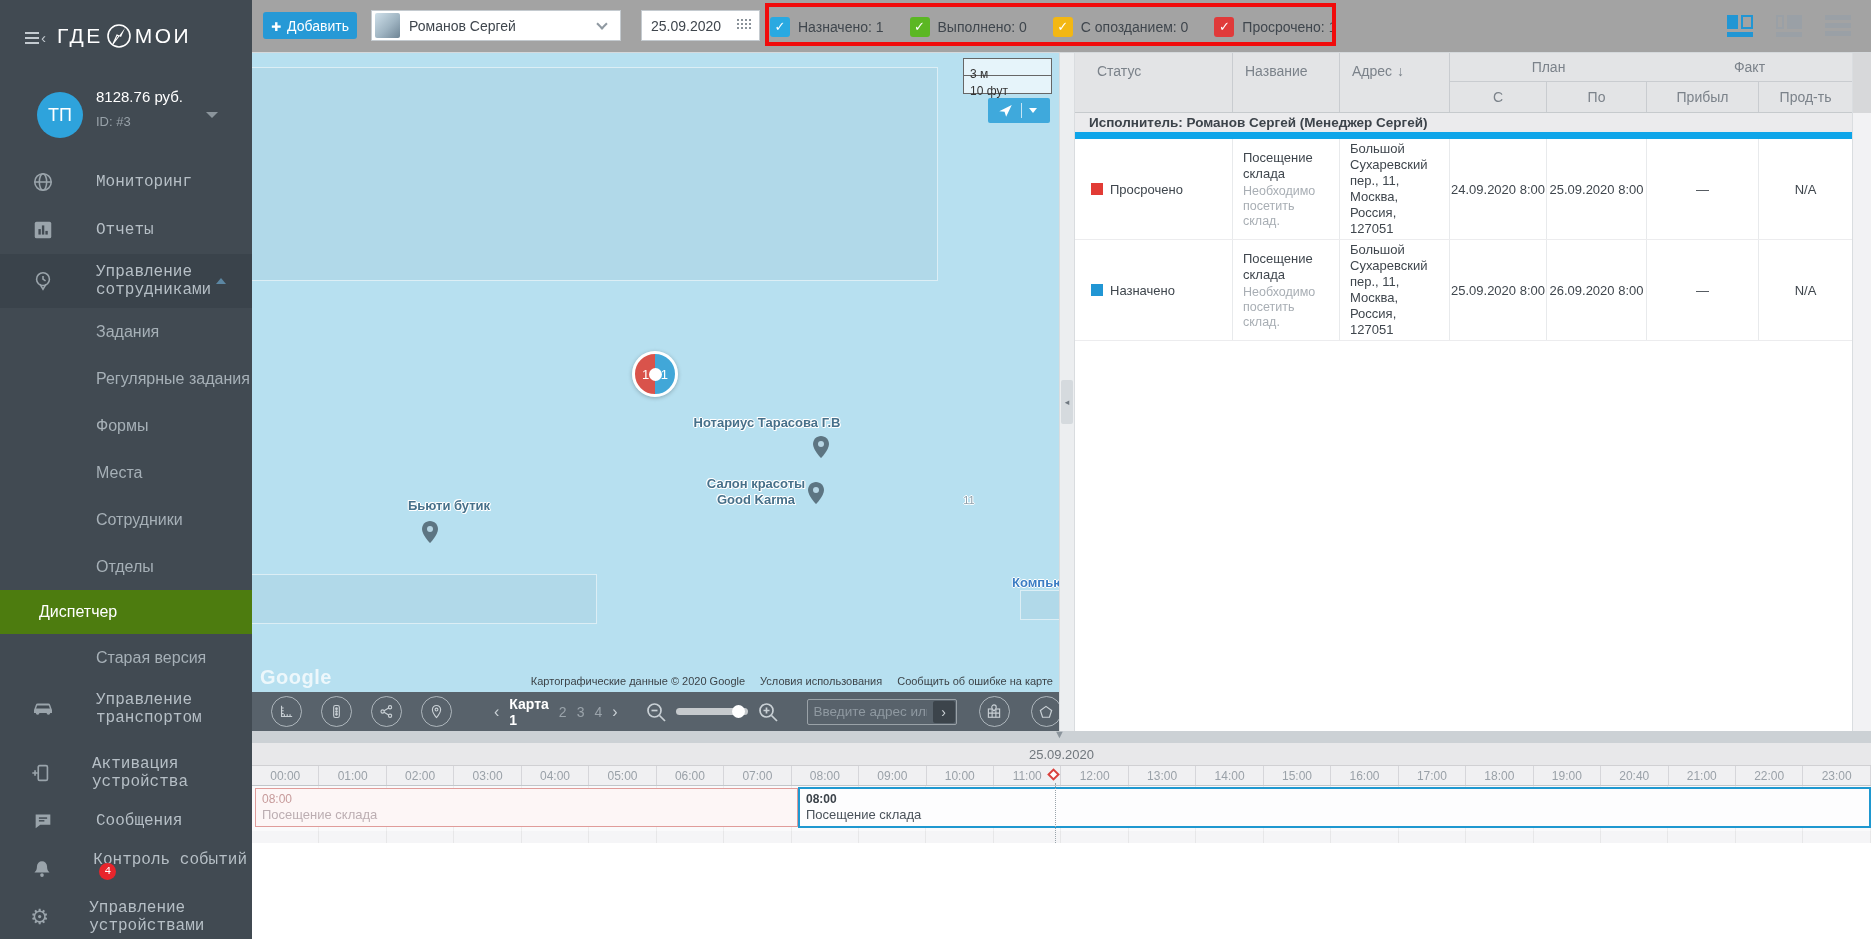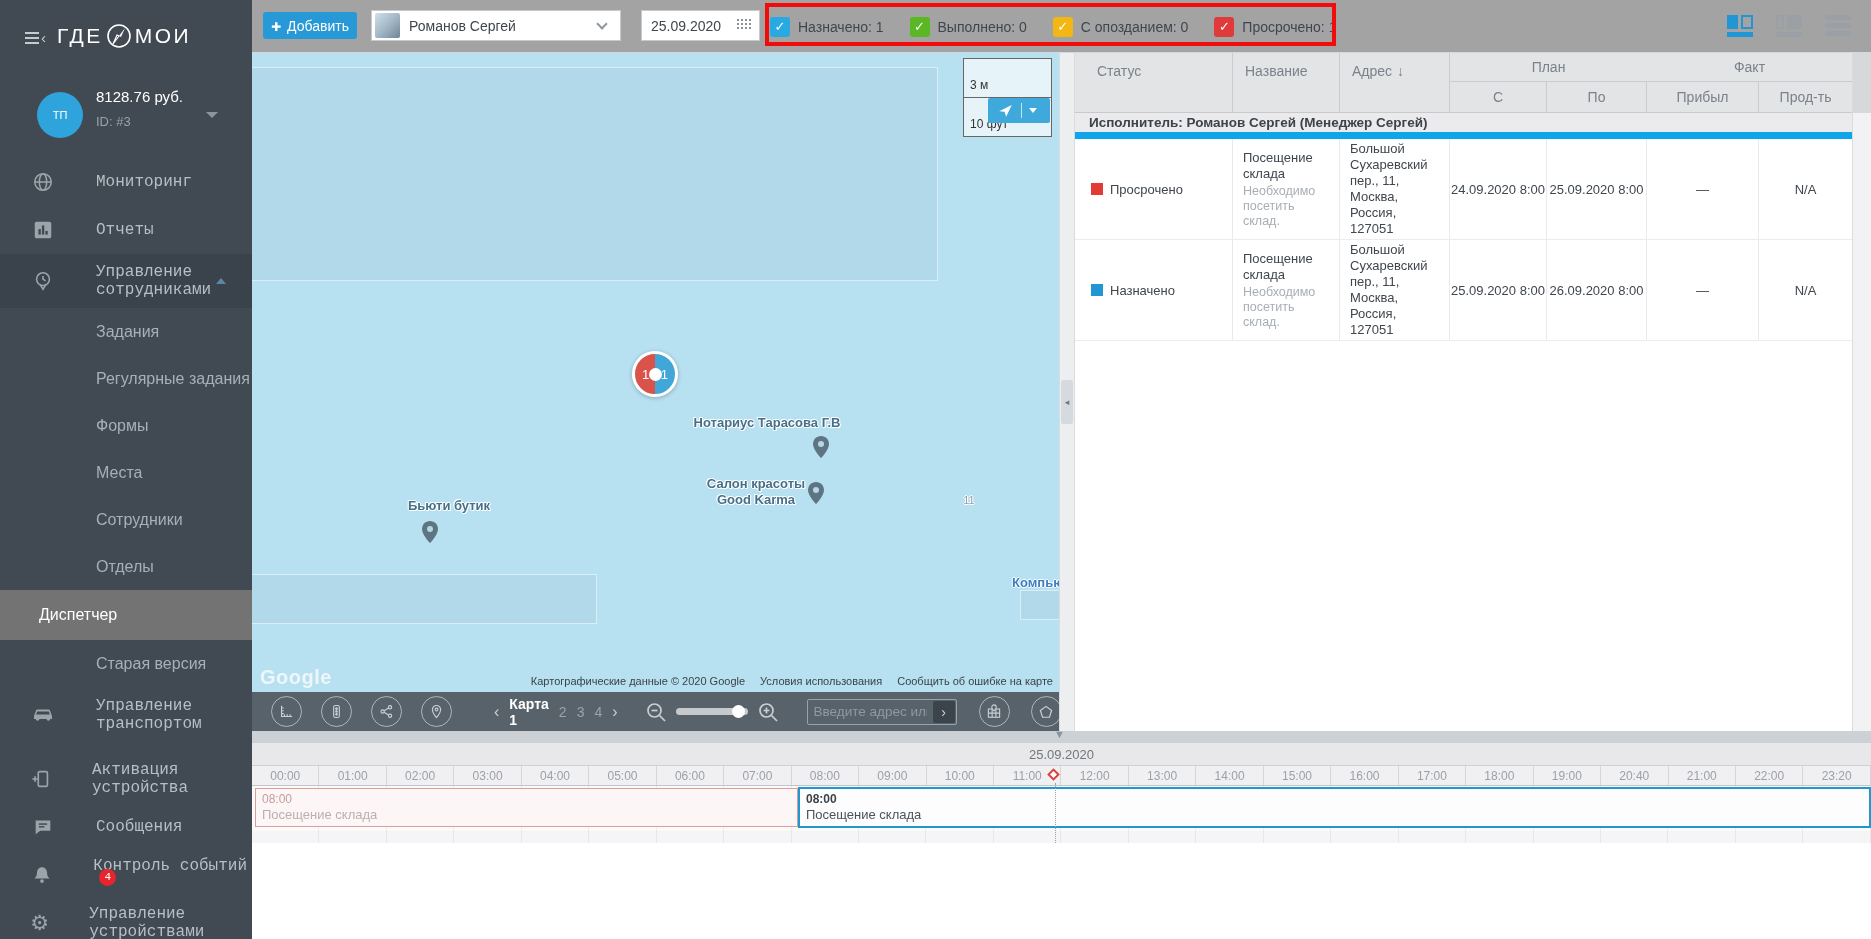--- a/index.html
+++ b/index.html
@@ -13,38 +13,38 @@
   .burger { position:absolute; left:25px; top:30px; width:30px; height:16px; cursor:pointer; display:flex; align-items:center; }
   .burger .bars { display:flex; flex-direction:column; gap:3px; }
   .burger .bars i { display:block; width:14px; height:2px; background:#c3cad0; }
   .burger .bchev { color:#c3cad0; font-size:15px; line-height:10px; margin-left:2px; }
   .logo { position:absolute; left:57px; top:22px; display:flex; align-items:center; color:#fff;
           font-size:21px; letter-spacing:2.5px; font-weight:400; }
   .logo .compass { margin:0 2px; }
 
   .sb-user { position:absolute; left:0; top:88px; width:252px; height:60px; cursor:pointer; }
   .avatar { position:absolute; left:37px; top:4px; width:46px; height:46px; border-radius:50%;
-            background:#2ea3dc; color:#fff; font-size:11px; display:flex; align-items:center; justify-content:center; }
+            background:#2ea3dc; color:#fff; font-size:18px; display:flex; align-items:center; justify-content:center; }
   .u-meta { position:absolute; left:96px; top:0; }
   .u-bal { color:#fff; font-size:15px; margin-bottom:9px; }
   .u-id  { color:#98a2a9; font-size:13px; }
   .caret-down { position:absolute; right:34px; top:24px; width:0; height:0;
                 border-left:6px solid transparent; border-right:6px solid transparent; border-top:6px solid #8b959c; }
 
   .menu { position:absolute; left:0; top:158px; width:252px; }
   .mi { display:flex; align-items:center; height:48px; cursor:pointer; color:#b6bfc6; font-size:16px; }
   .mi .ico { width:26px; margin-left:30px; display:flex; justify-content:center; color:#9aa4ab; }
   .mi .lbl { margin-left:40px;font-family:Liberation Mono, monospace; }
   .mi.grp-bg { background:#3a434b; }
   .mi-group { position:relative; height:54px; }
   .mi-group .lbl { width:150px; line-height:18px; }
   .caret-up { position:absolute; right:26px; top:24px; width:0; height:0;
               border-left:5px solid transparent; border-right:5px solid transparent; border-bottom:6px solid #5c87a3; }
   .sub { padding-left:96px; height:47px; display:flex; align-items:center; color:#a6b0b7; font-size:16px; cursor:pointer; }
-  .sub.active { background:#737373; color:#fff; height:50px;padding-left:39px; }
+  .sub.active { background:#4d7c0f; color:#fff; height:44px;padding-left:39px; }
   .mi-two { height:56px; }
   .mi-two .lbl { width:150px; line-height:18px; }
   .mt12 { margin-top:12px; }
   .badge { display:inline-block; margin-left:6px; transform:translateY(-8px); background:#e8252c; color:#fff;
            min-width:17px; height:17px; border-radius:9px; font-size:11px; line-height:17px; text-align:center; padding:0 4px; }
   .gear-glyph { font-size:21px; line-height:20px; color:#9aa4ab; }
 
   
   .toolbar { position:absolute; left:252px; top:0; width:1619px; height:53px; background:#a3a3a3;
              border-bottom:1px solid #d5d9dc; z-index:20; }
@@ -106,21 +106,21 @@
                color:#46708a; font-size:13px; font-weight:bold; line-height:16px;
                text-shadow:1px 0 0 #fff,-1px 0 0 #fff,0 1px 0 #fff,0 -1px 0 #fff,1px 1px 0 #fff,-1px -1px 0 #fff; }
   .street-num { position:absolute; transform:translate(-50%,-50%); color:#8fa0ab; font-size:11px;
                 text-shadow:1px 0 0 #fff,-1px 0 0 #fff,0 1px 0 #fff,0 -1px 0 #fff; }
   .poi-blue { position:absolute; color:#3b7dc4; font-size:13px; font-weight:bold; white-space:nowrap;
               text-shadow:1px 0 0 #fff,-1px 0 0 #fff,0 1px 0 #fff,0 -1px 0 #fff; }
   .pin { position:absolute; }
 
   .scalebox { position:absolute; left:711px; top:5px; width:89px; background:rgba(255,255,255,.65);
               border:1px solid #666; font-size:12px; color:#333; }
-  .scalebox .row { padding:19px 6px; height:17px; line-height:15px; }
+  .scalebox .row { padding:8px 6px; height:17px; line-height:15px; }
   .scalebox .row:first-child { border-bottom:1px solid #666; }
 
   .navbtn { position:absolute; left:736px; top:45px; width:62px; height:25px; background:#3fa9dc; border-radius:2px;
             display:flex; align-items:center; cursor:pointer; }
   .navbtn .sep { width:1px; height:15px; background:rgba(255,255,255,.7); margin-left:8px; }
   .navbtn .nav-caret { width:0; height:0; border-left:4px solid transparent; border-right:4px solid transparent;
                        border-top:5px solid #fff; margin-left:7px; }
   .navbtn svg { margin-left:10px; }
 
   .gwm { position:absolute; left:8px; top:613px; color:rgba(255,255,255,.75); font-size:20px; font-weight:bold; letter-spacing:.5px; }
@@ -644,21 +644,21 @@
       <span class="tl-hour">13:00</span>
       <span class="tl-hour">14:00</span>
       <span class="tl-hour">15:00</span>
       <span class="tl-hour">16:00</span>
       <span class="tl-hour">17:00</span>
       <span class="tl-hour">18:00</span>
       <span class="tl-hour">19:00</span>
       <span class="tl-hour">20:40</span>
       <span class="tl-hour">21:00</span>
       <span class="tl-hour">22:00</span>
-      <span class="tl-hour">23:20</span>
+      <span class="tl-hour">23:00</span>
     </div>
     <div class="tl-bars">
       <div class="bar bar-red">
         <div class="bt">08:00</div>
         <div class="bn">Посещение склада</div>
       </div>
       <div class="bar bar-blue">
         <div class="bt">08:00</div>
         <div class="bn">Посещение склада</div>
       </div>

